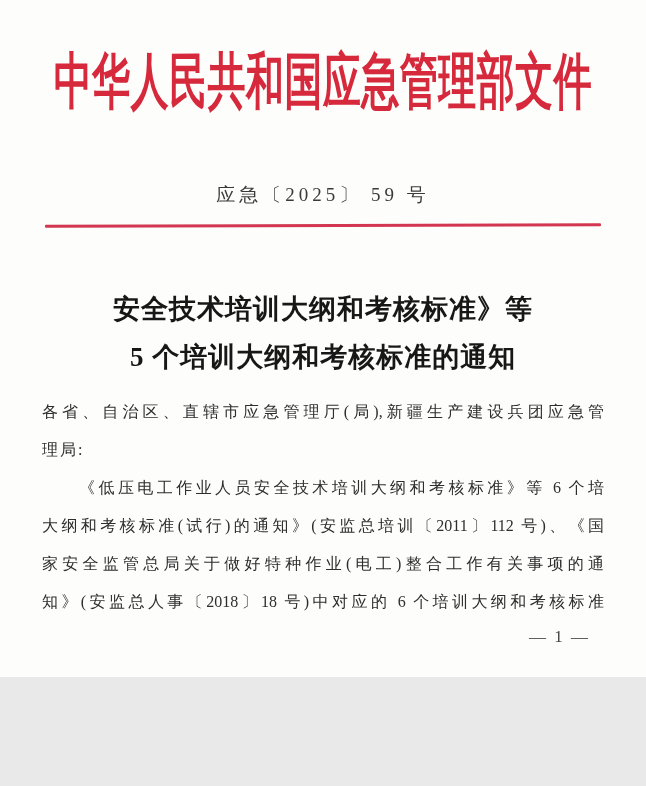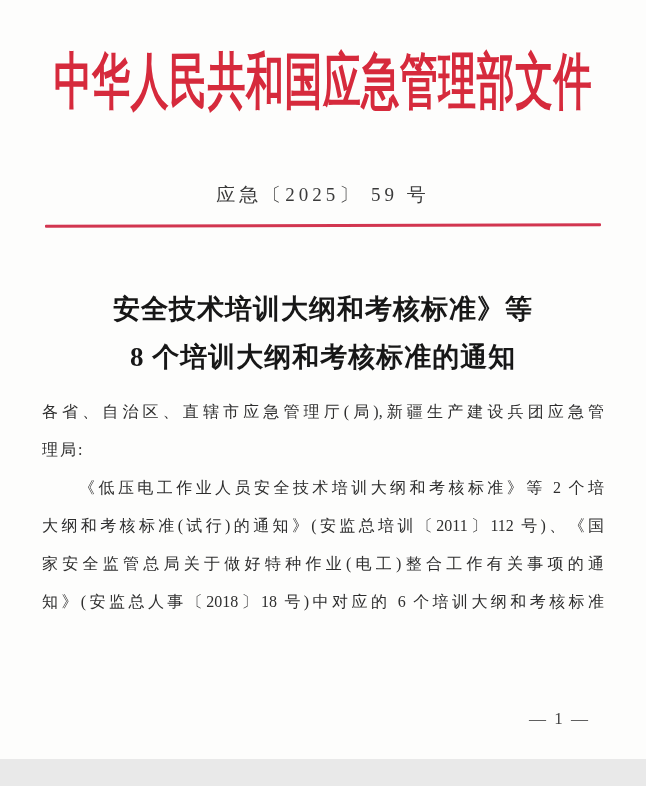--- a/index.html
+++ b/index.html
@@ -3,21 +3,21 @@
 <meta charset="utf-8">
 <style>
   html, body {
     margin: 0;
     padding: 0;
     background: #e9e9e9;
   }
   .page {
     position: relative;
     width: 646px;
-    height: 759px;
+    height: 677px;
     margin: 0 auto;
     background: #fdfdfc;
     overflow: hidden;
     font-family: "Liberation Serif", "DejaVu Serif", serif;
     color: #2b2b2b;
   }
   
   .letterhead {
     margin-top: 42px;
     height: 78px;
@@ -104,27 +104,27 @@
   <div class="letterhead">
     <span class="head-text">中华人民共和国应急管理部文件</span>
   </div>
 
   <div class="doc-number">应急〔2025〕 59 号</div>
 
   <div class="red-line"></div>
 
   <div class="doc-title">
     <div class="title-line">安全技术培训大纲和考核标准》等</div>
-    <div class="title-line">8 个培训大纲和考核标准的通知</div>
+    <div class="title-line">5 个培训大纲和考核标准的通知</div>
   </div>
 
   <div class="body-text">
     <div class="body-line">各省、自治区、直辖市应急管理厅(局),新疆生产建设兵团应急管</div>
     <div class="body-line short">理局:</div>
-    <div class="body-line indent">《低压电工作业人员安全技术培训大纲和考核标准》等 2 个培</div>
+    <div class="body-line indent">《低压电工作业人员安全技术培训大纲和考核标准》等 6 个培</div>
     <div class="body-line">大纲和考核标准(试行)的通知》(安监总培训〔2011〕112 号)、《国</div>
     <div class="body-line">家安全监管总局关于做好特种作业(电工)整合工作有关事项的通</div>
     <div class="body-line">知》(安监总人事〔2018〕18 号)中对应的 6 个培训大纲和考核标准</div>
   </div>
 
   <div class="footer">— 1 —</div>
 
 </div>
 
 </body></html>

